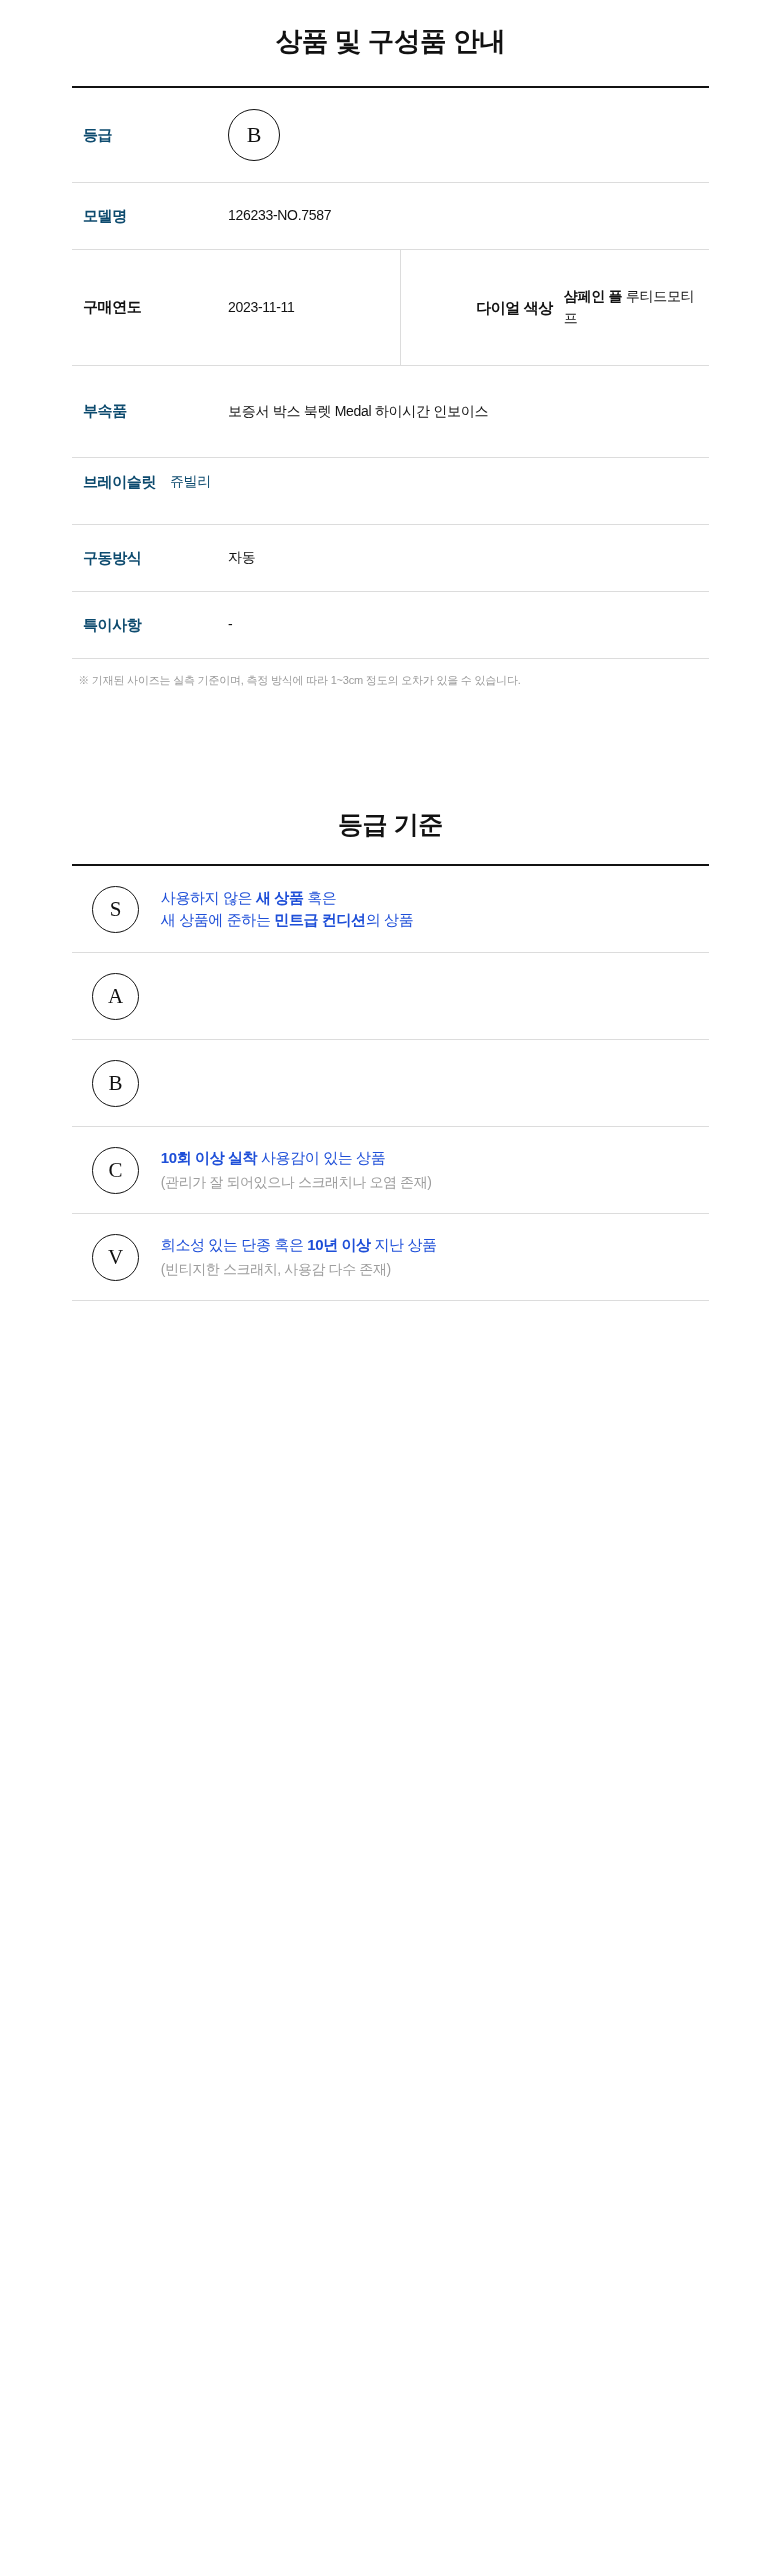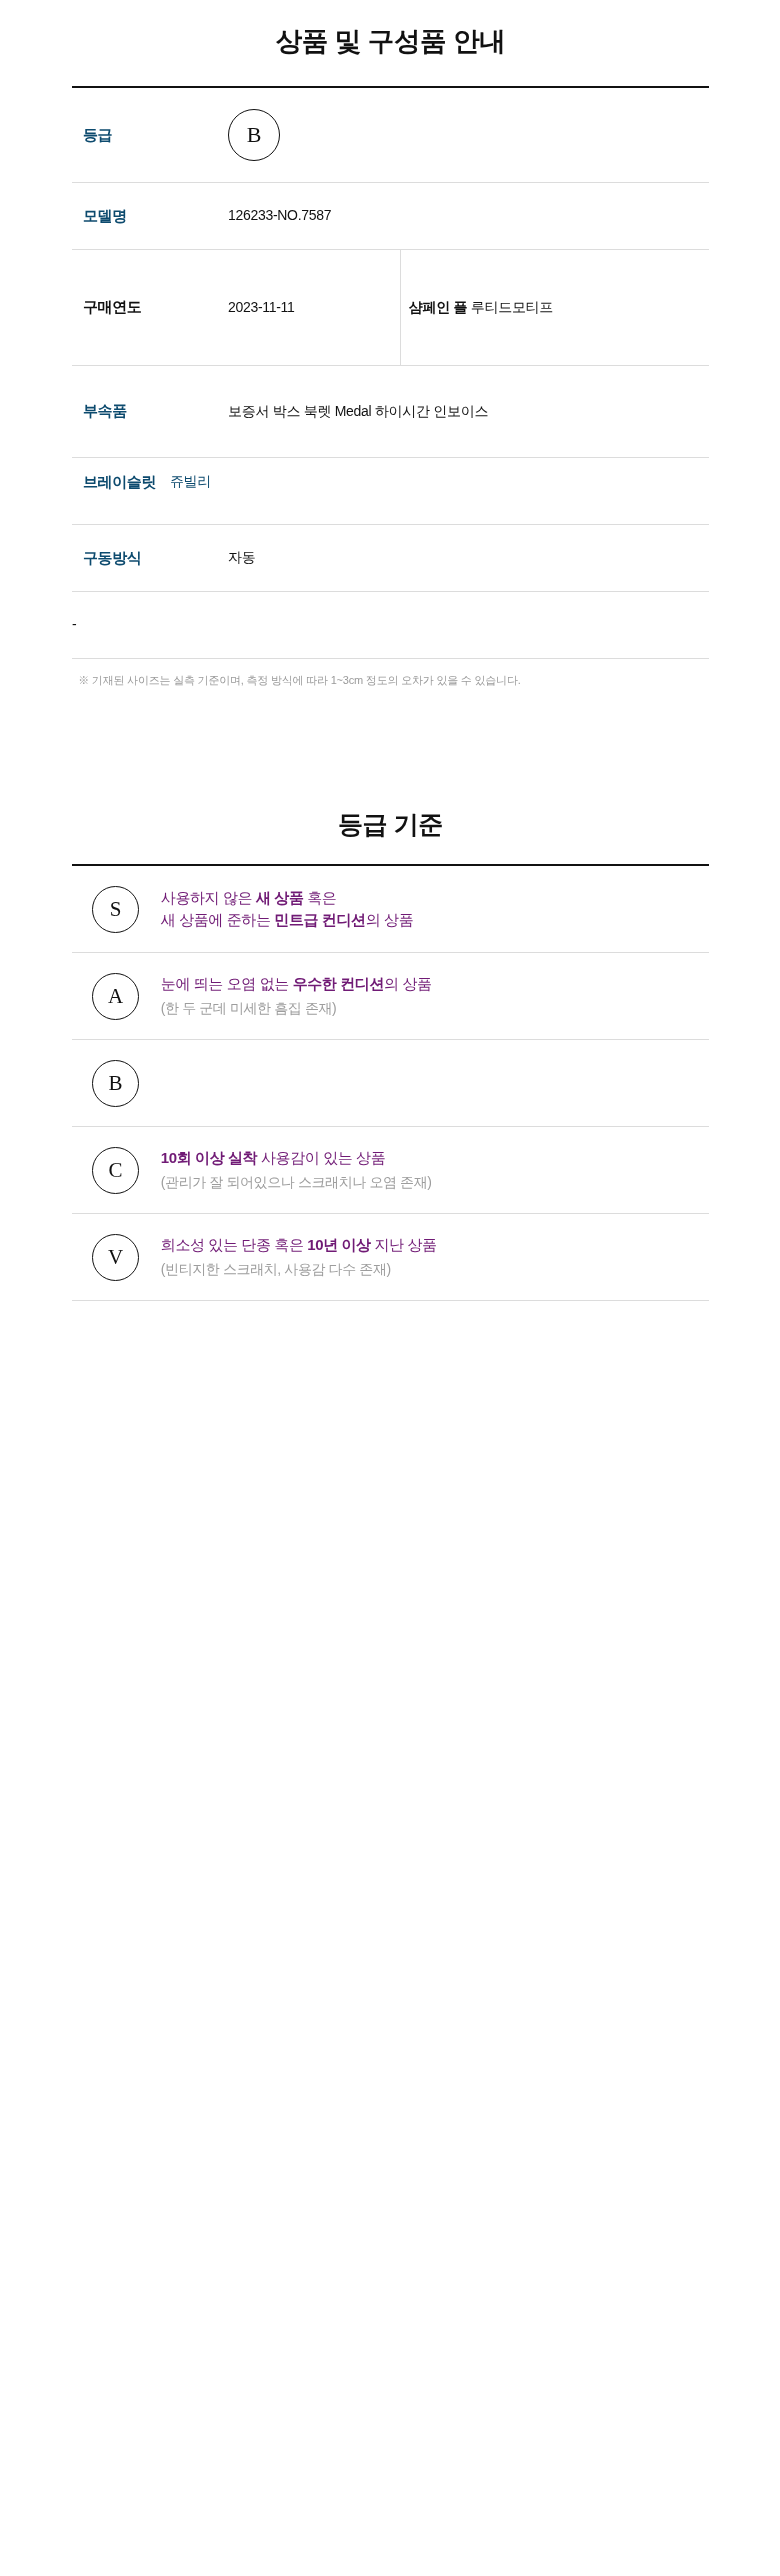--- a/index.html
+++ b/index.html
@@ -183,21 +183,21 @@
     color: #111;
   }
   .gi-text {
     flex: 1 1 auto;
     padding-left: 4.7px;
   }
   .gi-line1 {
     font-size: 15px;
     letter-spacing: -0.4px;
     line-height: 1.5;
-    color: #701a75;
+    color: #1d4ed8;
   }
   .gi-line1 b { font-weight: bold; }
   .gi-line2 {
     font-size: 14px;
     letter-spacing: -0.4px;
     line-height: 1.5;
     color: #9d9d9d;
     margin-top: 2.3px;
   }
 </style>
@@ -220,20 +220,21 @@
       </div>
 
       <div class="row">
         <div class="cell-label">모델명</div>
         <div class="cell-value">126233-NO.7587</div>
       </div>
 
       <div class="row split">
         <div class="split-left">구매연도</div>
         <div class="split-mid">2023-11-11</div>
+        <div class="split-label2">다이얼 색상</div>
         <div class="split-val2">
           <span><b>샴페인 플</b> <span>루티드모티프</span></span>
         </div>
       </div>
 
       <div class="row tall">
         <div class="cell-label">부속품</div>
         <div class="cell-value">보증서 박스 북렛 Medal 하이시간 인보이스</div>
       </div>
 
@@ -245,20 +246,21 @@
         <div class="cell-value"></div>
       </div>
 
       <div class="row">
         <div class="cell-label">구동방식</div>
         <div class="cell-value">자동</div>
       </div>
 
 
       <div class="row">
+        <div class="cell-label">특이사항</div>
         <div class="cell-value">-</div>
       </div>
 
     </div>
 
     <div class="note">※ 기재된 사이즈는 실측 기준이며, 측정 방식에 따라 1~3cm 정도의 오차가 있을 수 있습니다.</div>
   </div>
 
   <div class="section-two">
     <div class="section-title">등급 기준</div>
@@ -272,24 +274,20 @@
         <div class="gi-text">
           <div class="gi-line1"><span>사용하지 않은 </span><b>새 상품</b><span> 혹은</span></div>
           <div class="gi-line1"><span>새 상품에 준하는 </span><b>민트급 컨디션</b><span>의 상품</span></div>
         </div>
       </div>
 
       <div class="grade-item">
         <div class="gi-circle">
           <span>A</span>
         </div>
-        <div class="gi-text">
-          <div class="gi-line1"><span>눈에 띄는 오염 없는 </span><b>우수한 컨디션</b><span>의 상품</span></div>
-          <div class="gi-line2">(한 두 군데 미세한 흠집 존재)</div>
-        </div>
       </div>
 
       <div class="grade-item">
         <div class="gi-circle">
           <span>B</span>
         </div>
       </div>
 
       <div class="grade-item">
         <div class="gi-circle">

